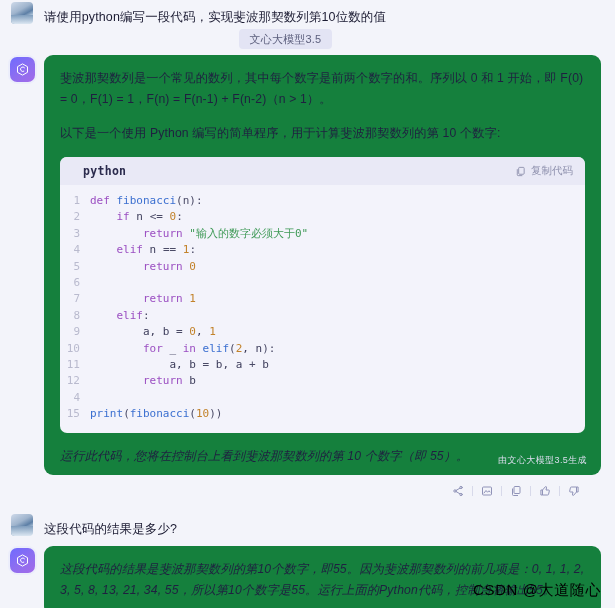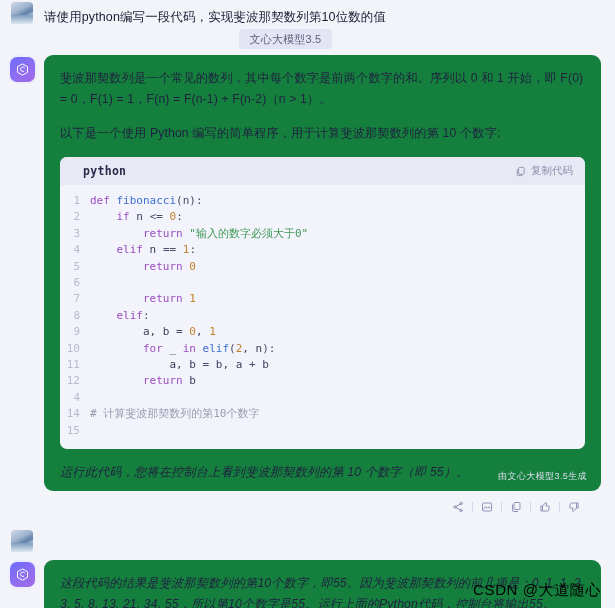--- a/index.html
+++ b/index.html
@@ -267,22 +267,21 @@
         <div class="code-line"><span class="ln">4</span><span class="lc">    <span class="kw">elif</span> n <span class="op">==</span> <span class="num">1</span><span class="op">:</span></span></div>
         <div class="code-line"><span class="ln">5</span><span class="lc">        <span class="kw">return</span> <span class="num">0</span></span></div>
         <div class="code-line"><span class="ln">6</span></div>
         <div class="code-line"><span class="ln">7</span><span class="lc">        <span class="kw">return</span> <span class="num">1</span></span></div>
         <div class="code-line"><span class="ln">8</span><span class="lc">    <span class="kw">elif</span><span class="op">:</span></span></div>
         <div class="code-line"><span class="ln">9</span><span class="lc">        a, b <span class="op">=</span> <span class="num">0</span>, <span class="num">1</span></span></div>
         <div class="code-line"><span class="ln">10</span><span class="lc">        <span class="kw">for</span> _ <span class="kw">in</span> <span class="bi">elif</span><span class="op">(</span><span class="num">2</span>, n<span class="op">):</span></span></div>
         <div class="code-line"><span class="ln">11</span><span class="lc">            a, b <span class="op">=</span> b, a <span class="op">+</span> b</span></div>
         <div class="code-line"><span class="ln">12</span><span class="lc">        <span class="kw">return</span> b</span></div>
         <div class="code-line"><span class="ln">4</span><span class="lc"> </span></div>
-        <div class="code-line"><span class="ln">14</span><span class="lc"><span class="cmt"># 计算斐波那契数列的第10个数字</span></span></div>
-        <div class="code-line"><span class="ln">15</span></div>
+        <div class="code-line"><span class="ln">15</span><span class="lc"><span class="bi">print</span><span class="op">(</span><span class="fn">fibonacci</span><span class="op">(</span><span class="num">10</span><span class="op">))</span></span></div>
       </div>
     </div>
 
     <p class="para">运行此代码，您将在控制台上看到斐波那契数列的第 10 个数字（即 55）。</p>
 
     <div class="wm-inline">由文心大模型3.5生成</div>
   </div>
 </div>
 
 <div class="actions">
@@ -323,20 +322,21 @@
     </svg>
   </div>
 </div>
 
 <div class="spacer-12"></div>
 
 <div class="row">
   <div class="avatar-col">
     <div class="avatar-user"></div>
   </div>
+  <div class="user-q">这段代码的结果是多少?</div>
 </div>
 
 <div class="spacer-8"></div>
 
 <div class="row">
   <div class="avatar-col">
     <div class="avatar-bot">
       <svg width="15" height="15" viewBox="0 0 24 24" fill="none" stroke="#ffffff" stroke-width="1.6">
         <path d="M12 3 L20 7.5 L20 16.5 L12 21 L4 16.5 L4 7.5 Z"></path>
         <path d="M15.2 9.2 a3.6 3.6 0 1 0 -1.1 5.6" stroke-linecap="round"></path>

